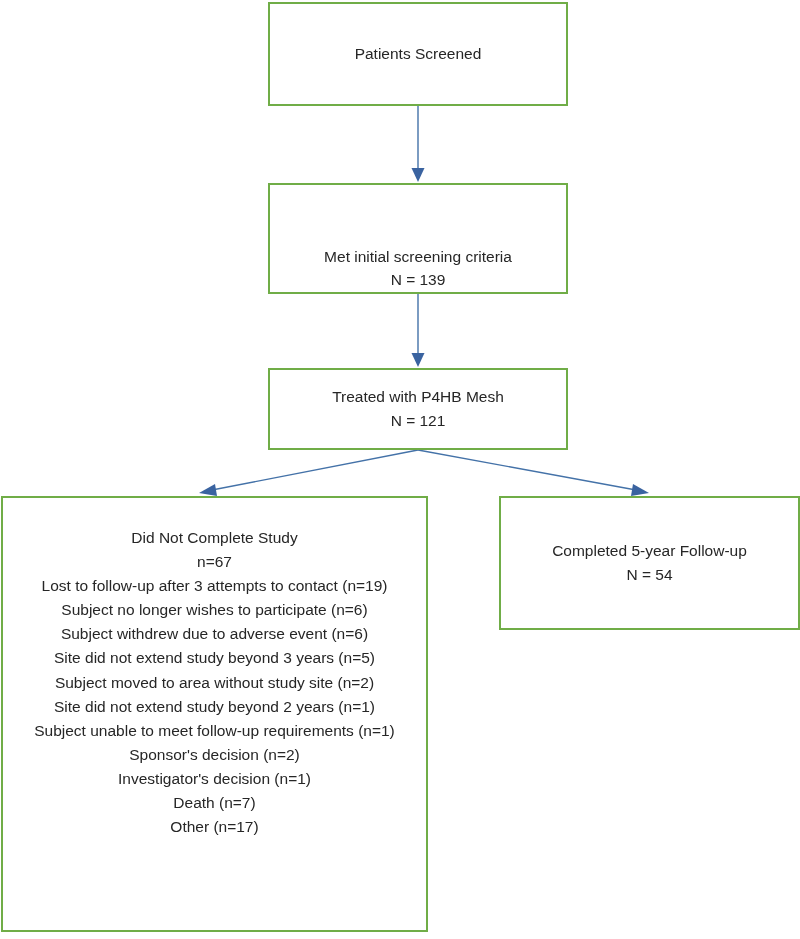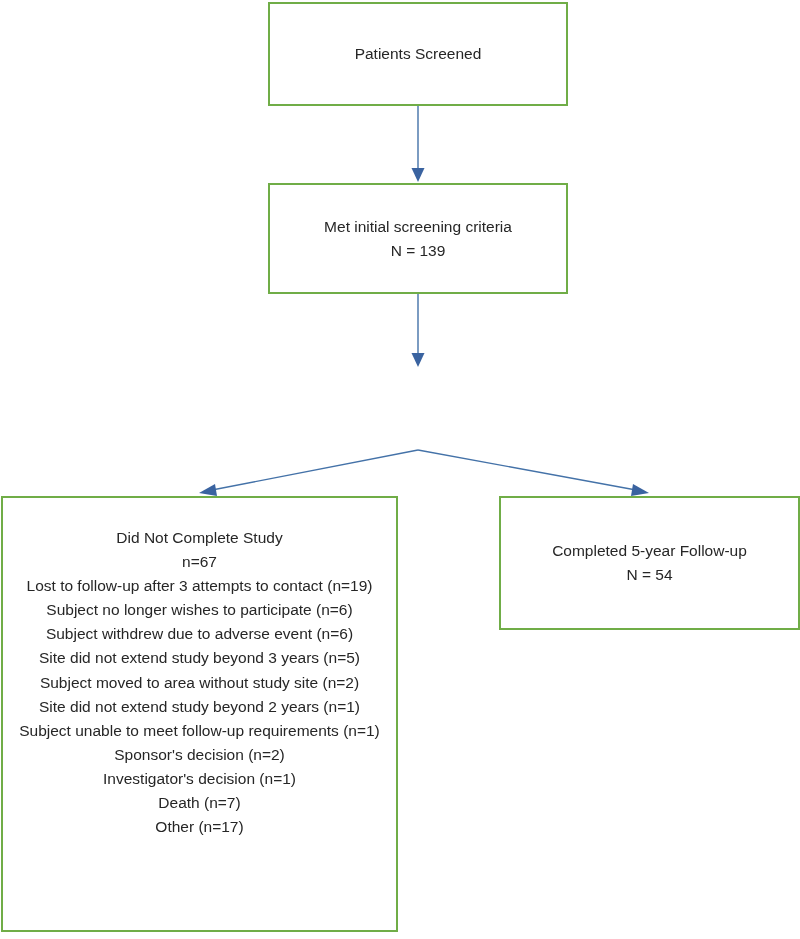--- a/index.html
+++ b/index.html
@@ -36,27 +36,27 @@
     width: 100%;
     padding: 0 6px;
     white-space: pre-line;
   }
 
   
   #node-screened {
     left: 268px; top: 2px; width: 300px; height: 104px;
   }
   #node-met-criteria {
-    left: 268px; top: 183px; width: 300px; height: 111px;
+    left: 268px; top: 183px; width: 300px; height: 111px; align-items: flex-end;
   }
   #node-treated {
     left: 268px; top: 368px; width: 300px; height: 82px;
   }
   #node-did-not-complete {
-    left: 1px; top: 496px; width: 397px; height: 436px;
+    left: 1px; top: 496px; width: 427px; height: 436px;
     align-items: flex-start;
   }
   #node-did-not-complete .node-text {
     padding-top: 28px;
     font-size: 15.5px;
     line-height: 24.1px;
   }
   #node-completed {
     left: 499px; top: 496px; width: 301px; height: 134px; justify-content: center;
   }
@@ -108,20 +108,24 @@
 
   <div class="node" id="node-screened">
     <div class="node-text">Patients Screened</div>
   </div>
 
   <div class="node" id="node-met-criteria">
     <div class="node-text">Met initial screening criteria
 N = 139</div>
   </div>
 
+  <div class="node" id="node-treated">
+    <div class="node-text">Treated with P4HB Mesh
+N = 121</div>
+  </div>
 
   <div class="node" id="node-did-not-complete">
     <div class="node-text">Did Not Complete Study
 n=67
 Lost to follow-up after 3 attempts to contact (n=19)
 Subject no longer wishes to participate (n=6)
 Subject withdrew due to adverse event (n=6)
 Site did not extend study beyond 3 years (n=5)
 Subject moved to area without study site (n=2)
 Site did not extend study beyond 2 years (n=1)

